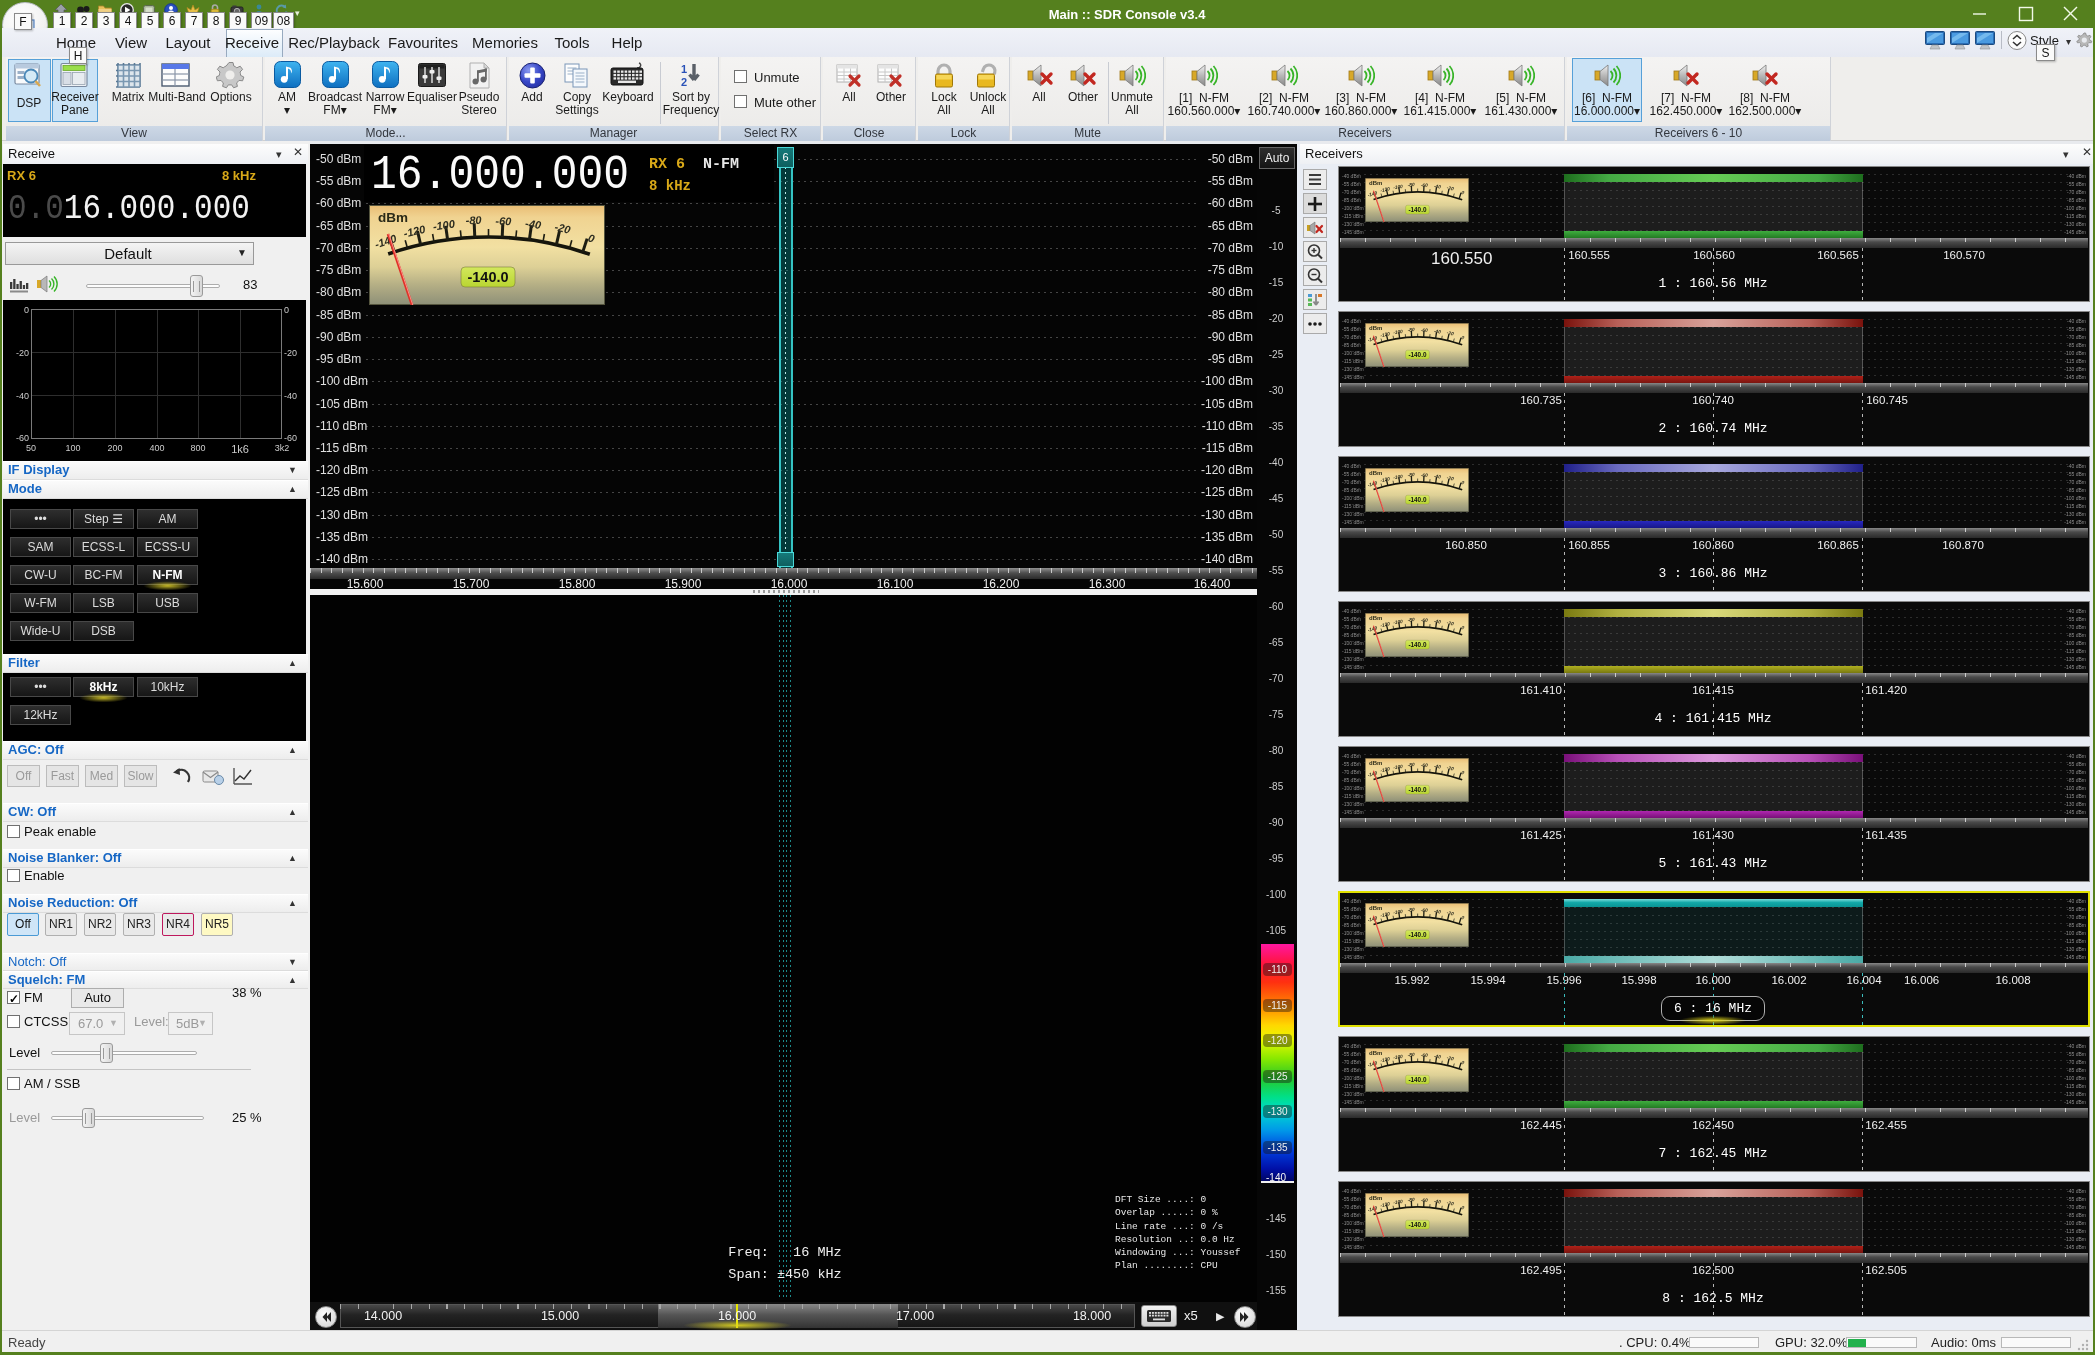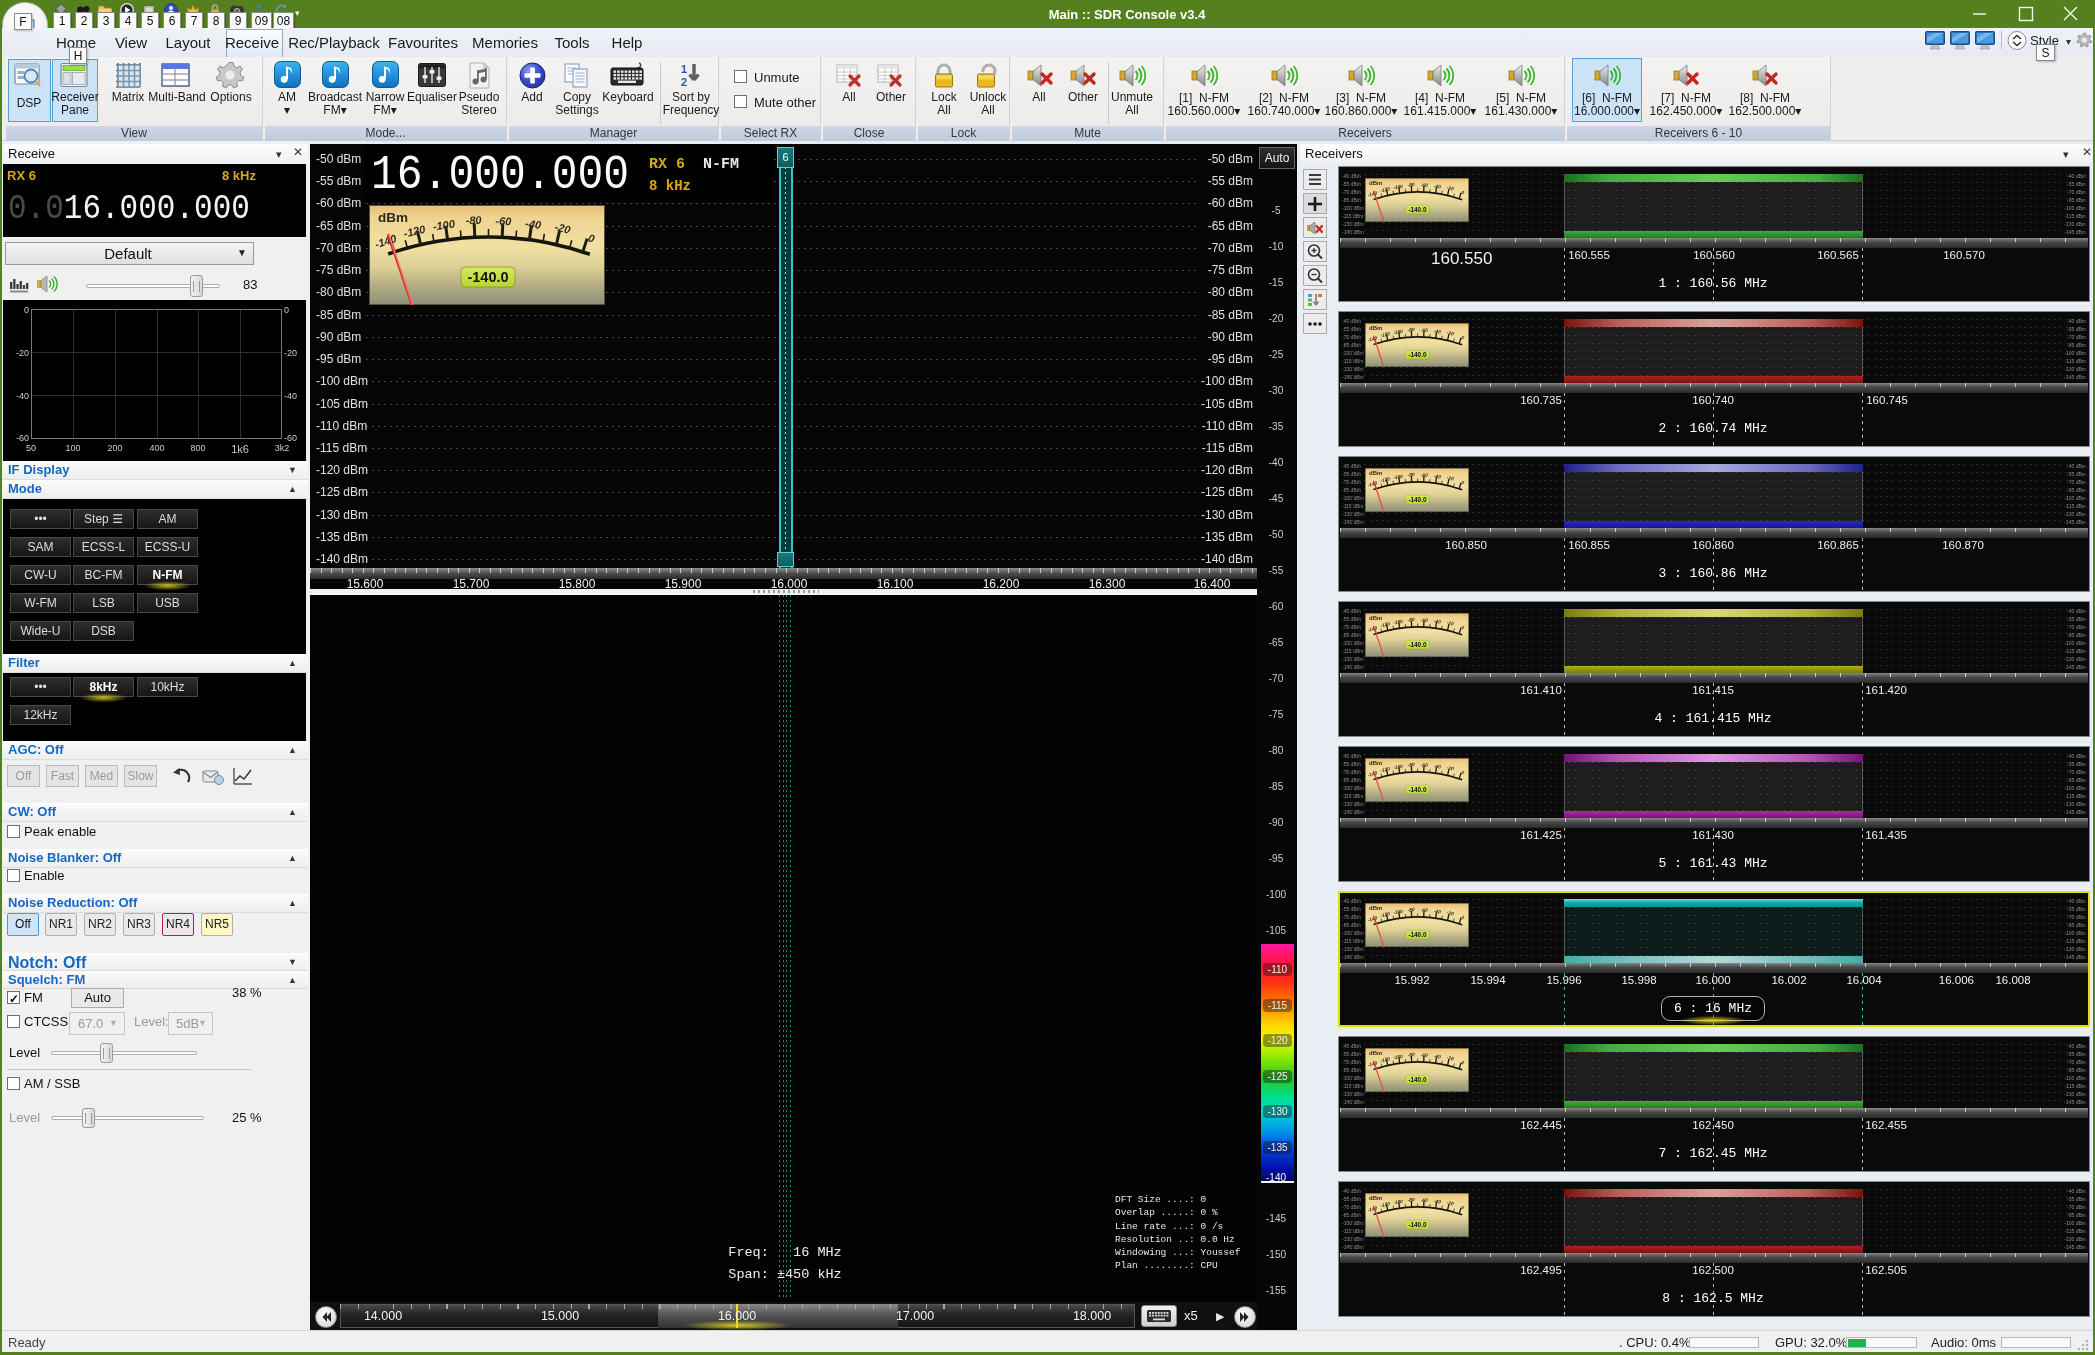--- a/index.html
+++ b/index.html
@@ -713,21 +713,21 @@
 <div class="a hdr" style="left:3px;top:894px;width:305px;height:19px;"></div>
 <div class="a" style="left:8px;top:895px;font-size:13px;color:#1667c5;font-weight:bold;z-index:3">Noise Reduction: Off</div>
 <div class="a" style="left:288px;top:898px;font-size:9px;color:#333;z-index:3">▲</div>
 <div class="a" style="left:7px;top:913px;width:32px;height:23px;background:#cfe5f7;border:1px solid #4a9ad5;color:#111;font-size:12px;text-align:center;line-height:21px;border-radius:2px">Off</div>
 <div class="a" style="left:45px;top:913px;width:32px;height:23px;background:#e9e9e9;border:1px solid #b0b0b0;color:#222;font-size:12px;text-align:center;line-height:21px;border-radius:2px">NR1</div>
 <div class="a" style="left:84px;top:913px;width:32px;height:23px;background:#e9e9e9;border:1px solid #b0b0b0;color:#222;font-size:12px;text-align:center;line-height:21px;border-radius:2px">NR2</div>
 <div class="a" style="left:123px;top:913px;width:32px;height:23px;background:#e9e9e9;border:1px solid #b0b0b0;color:#222;font-size:12px;text-align:center;line-height:21px;border-radius:2px">NR3</div>
 <div class="a" style="left:162px;top:913px;width:32px;height:23px;background:#e9e9e9;border:1px solid #be185d;color:#222;font-size:12px;text-align:center;line-height:21px;border-radius:2px">NR4</div>
 <div class="a" style="left:201px;top:913px;width:32px;height:23px;background:#fef9c3;border:1px solid #b0b0b0;color:#222;font-size:12px;text-align:center;line-height:21px;border-radius:2px">NR5</div>
 <div class="a hdr" style="left:3px;top:953px;width:305px;height:18px;"></div>
-<div class="a" style="left:8px;top:954px;font-size:16px;color:#1667c5;font-weight:bold;z-index:3">Notch: Off</div>
+<div class="a" style="left:8px;top:954px;font-size:13px;color:#1667c5;font-weight:normal;z-index:3">Notch: Off</div>
 <div class="a" style="left:288px;top:957px;font-size:9px;color:#333;z-index:3">▼</div>
 <div class="a hdr" style="left:3px;top:971px;width:305px;height:18px;"></div>
 <div class="a" style="left:8px;top:972px;font-size:13px;color:#1667c5;font-weight:bold;z-index:3">Squelch: FM</div>
 <div class="a" style="left:288px;top:975px;font-size:9px;color:#333;z-index:3">▲</div>
 <div class="a" style="left:7px;top:991px;width:13px;height:13px;background:#fff;border:1px solid #707070"><span style="position:relative;top:-3px;left:1px;font-size:12px;font-weight:bold">✓</span></div>
 <div class="a" style="left:24px;top:990px;font-size:13px;color:#111">FM</div>
 <div class="a" style="left:71px;top:988px;width:53px;height:20px;background:#e9e9e9;border:1px solid #adadad;color:#111;font-size:13px;text-align:center;line-height:18px">Auto</div>
 <div class="a" style="left:7px;top:1015px;width:13px;height:13px;background:#fff;border:1px solid #707070"></div>
 <div class="a" style="left:24px;top:1014px;font-size:13px;color:#111">CTCSS</div>
 <div class="a" style="left:69px;top:1012px;width:56px;height:23px;background:#f0f0f0;border:1px solid #c6c6c6;color:#9a9a9a;font-size:13px;line-height:21px;padding-left:8px">67.0 <span style="position:absolute;right:6px;font-size:9px;color:#b0b0b0">▼</span></div>
@@ -1543,21 +1543,21 @@
 <div class="a" style="left:1564px;top:956px;width:299px;height:7px;background:linear-gradient(90deg,#4aaaa6,#b0dcd8 50%,#4aaaa6)"></div>
 <div class="a" style="left:1340px;top:963px;width:748px;height:10px;background:linear-gradient(180deg,#888,#4a4a4a 40%,#2a2a2a)"></div>
 <div class="a" style="left:1340px;top:963px;width:748px;height:4px;background-image:repeating-linear-gradient(90deg,#ccc 0 1px,transparent 1px 25px)"></div>
 <div class="a" style="left:1377px;top:974px;width:70px;text-align:center;font-size:11.5px;color:#f0f0f0">15.992</div>
 <div class="a" style="left:1453px;top:974px;width:70px;text-align:center;font-size:11.5px;color:#f0f0f0">15.994</div>
 <div class="a" style="left:1529px;top:974px;width:70px;text-align:center;font-size:11.5px;color:#f0f0f0">15.996</div>
 <div class="a" style="left:1604px;top:974px;width:70px;text-align:center;font-size:11.5px;color:#f0f0f0">15.998</div>
 <div class="a" style="left:1678px;top:974px;width:70px;text-align:center;font-size:11.5px;color:#f0f0f0">16.000</div>
 <div class="a" style="left:1754px;top:974px;width:70px;text-align:center;font-size:11.5px;color:#f0f0f0">16.002</div>
 <div class="a" style="left:1829px;top:974px;width:70px;text-align:center;font-size:11.5px;color:#f0f0f0">16.004</div>
-<div class="a" style="left:1904px;top:974px;width:70px;text-align:right;font-size:11.5px;color:#f0f0f0">16.006</div>
+<div class="a" style="left:1904px;top:974px;width:70px;text-align:left;font-size:11.5px;color:#f0f0f0">16.006</div>
 <div class="a" style="left:1978px;top:974px;width:70px;text-align:center;font-size:11.5px;color:#f0f0f0">16.008</div>
 <div class="a" style="left:1564px;top:973px;width:1px;height:53px;background-image:repeating-linear-gradient(180deg,#3abcbc 0 3px,transparent 3px 7px)"></div>
 <div class="a" style="left:1713px;top:973px;width:1px;height:53px;background-image:repeating-linear-gradient(180deg,#3abcbc 0 3px,transparent 3px 7px)"></div>
 <div class="a" style="left:1862px;top:973px;width:1px;height:53px;background-image:repeating-linear-gradient(180deg,#3abcbc 0 3px,transparent 3px 7px)"></div>
 <div class="a mono" style="left:1661px;top:996px;width:104px;text-align:center;font-size:13px;color:#fff;border:1px solid #b0b0b0;border-radius:9px;padding:4px 0;background:rgba(0,0,0,0.3)">6 : 16 MHz</div>
 <div class="a" style="left:1665px;top:1016px;width:96px;height:11px;background:radial-gradient(ellipse 50% 60% at 50% 40%,rgba(228,218,25,0.95),rgba(228,218,25,0) 70%);z-index:4"></div>
 <div class="a" style="left:1338px;top:1036px;width:752px;height:136px;background:#0a0a0a;border:1px solid #888"></div>
 <div class="a" style="left:1346px;top:1044px;width:736px;height:1px;background-image:repeating-linear-gradient(90deg,#2d2d2d 0 2px,transparent 2px 6px)"></div>
 <div class="a" style="left:1346px;top:1052px;width:736px;height:1px;background-image:repeating-linear-gradient(90deg,#2d2d2d 0 2px,transparent 2px 6px)"></div>
 <div class="a" style="left:1346px;top:1060px;width:736px;height:1px;background-image:repeating-linear-gradient(90deg,#2d2d2d 0 2px,transparent 2px 6px)"></div>

